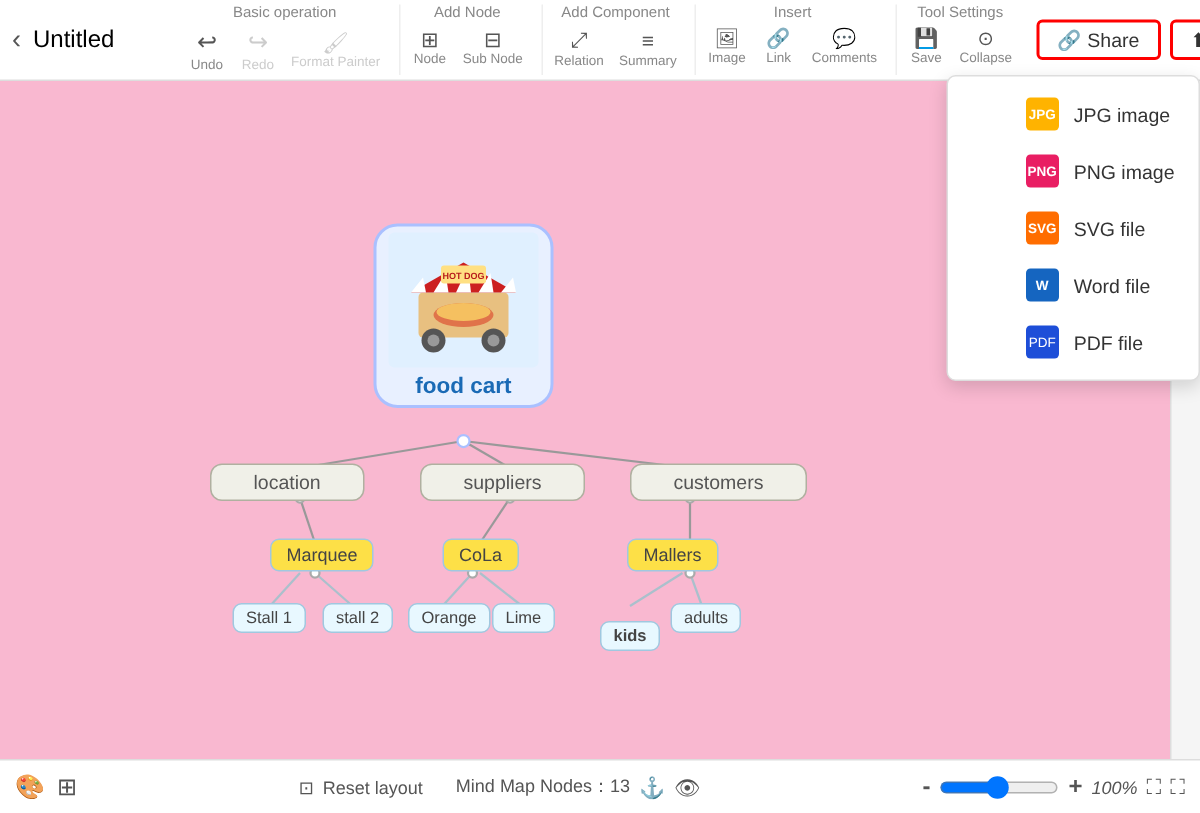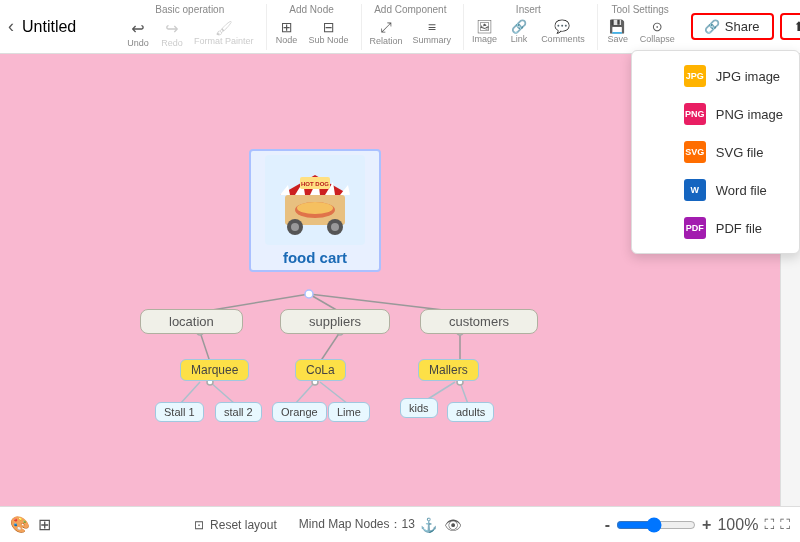--- a/index.html
+++ b/index.html
@@ -46,22 +46,22 @@
       position: absolute; right: 0; top: 54px; width: 20px; height: 452px;
       background: #f5f5f5; border-left: 1px solid #ddd;
       display: flex; flex-direction: column; align-items: center; padding-top: 10px; gap: 10px;
     }
     .right-panel-item { display: flex; flex-direction: column; align-items: center; cursor: pointer; }
     .right-panel-item .rp-icon { font-size: 14px; color: #666; }
     .right-panel-item .rp-label { font-size: 8px; color: #666; writing-mode: horizontal-tb; }
 
     
     .node-root {
-      position: absolute; left: 249px; top: 95px; width: 132px;
-      background: #e8f0ff; border: 2px solid #aac0ff; border-radius: 4px;
+      position: absolute; left: 249px; top: 95px; width: 120px;
+      background: #e8f0ff; border: 2px solid #aac0ff; border-radius: 16px;
       display: flex; flex-direction: column; align-items: center;
       padding: 4px;
     }
     .node-root .node-image {
       width: 100px; height: 90px; background: #e0f0ff; border-radius: 4px;
       display: flex; align-items: center; justify-content: center; font-size: 40px;
       margin-bottom: 4px;
     }
     .node-root .node-text { font-size: 15px; font-weight: bold; color: #1a6ab5; }
 
@@ -85,54 +85,54 @@
 
     
     .node-l3 {
       position: absolute; background: #e8f8ff; border: 1.5px solid #a0c8e0; border-radius: 6px;
       padding: 3px 8px; font-size: 11px; color: #444; text-align: center;
     }
     .node-stall1 { left: 155px; top: 348px; }
     .node-stall2 { left: 215px; top: 348px; }
     .node-orange { left: 272px; top: 348px; }
     .node-lime { left: 328px; top: 348px; }
-    .node-kids { left: 400px; top: 344px; }
+    .node-kids { left: 400px; top: 360px; font-weight: bold; }
     .node-adults { left: 447px; top: 348px; }
 
     
     #connectors { position: absolute; top: 0; left: 0; width: 100%; height: 100%; pointer-events: none; }
 
     
     #export-dropdown {
       position: absolute; top: 50px; right: 0px; background: #fff;
       border: 1px solid #ddd; border-radius: 6px; box-shadow: 0 4px 12px rgba(0,0,0,0.15);
       z-index: 100; min-width: 160px; padding: 6px 0;
     }
     .export-item {
       display: flex; align-items: center; gap: 10px; padding: 8px 16px; cursor: pointer;
       font-size: 13px; color: #333; margin-left: 36px;
     }
     .export-icon { width: 22px; height: 22px; border-radius: 3px; display: flex; align-items: center; justify-content: center; font-size: 13px; }
     .icon-jpg { background: #ffb300; color: #fff; font-weight: bold; font-size: 9px; }
     .icon-png { background: #e91e63; color: #fff; font-weight: bold; font-size: 9px; }
     .icon-svg { background: #ff6d00; color: #fff; font-weight: bold; font-size: 9px; }
     .icon-word { background: #1565c0; color: #fff; font-weight: bold; font-size: 9px; }
-    .icon-pdf { background: #a21caf; color: #fff; font-weight: bold; font-size: 9px; }
+    .icon-pdf { background: #1d4ed8; color: #fff; font-weight: normal; font-size: 9px; }
 
     
     #bottom-bar {
       position: absolute; bottom: 0; left: 0; width: 800px; height: 36px;
       background: #fff; border-top: 1px solid #ddd;
       display: flex; align-items: center; padding: 0 10px; gap: 12px; font-size: 12px; color: #555;
     }
     .bottom-left { display: flex; align-items: center; gap: 8px; }
     .bottom-center { flex: 1; display: flex; align-items: center; justify-content: center; gap: 6px; }
     .bottom-right { display: flex; align-items: center; gap: 6px; }
     .zoom-slider { width: 80px; }
-    .zoom-percent { font-size: 16px; color: #555; }
+    .zoom-percent { font-size: 12px; color: #555; font-style: italic; }
   </style>
 </head>
 <body>
 
 <div id="toolbar">
   <span class="toolbar-back">‹</span>
   <span class="toolbar-title">Untitled</span>
 
   <div class="toolbar-groups">
 

